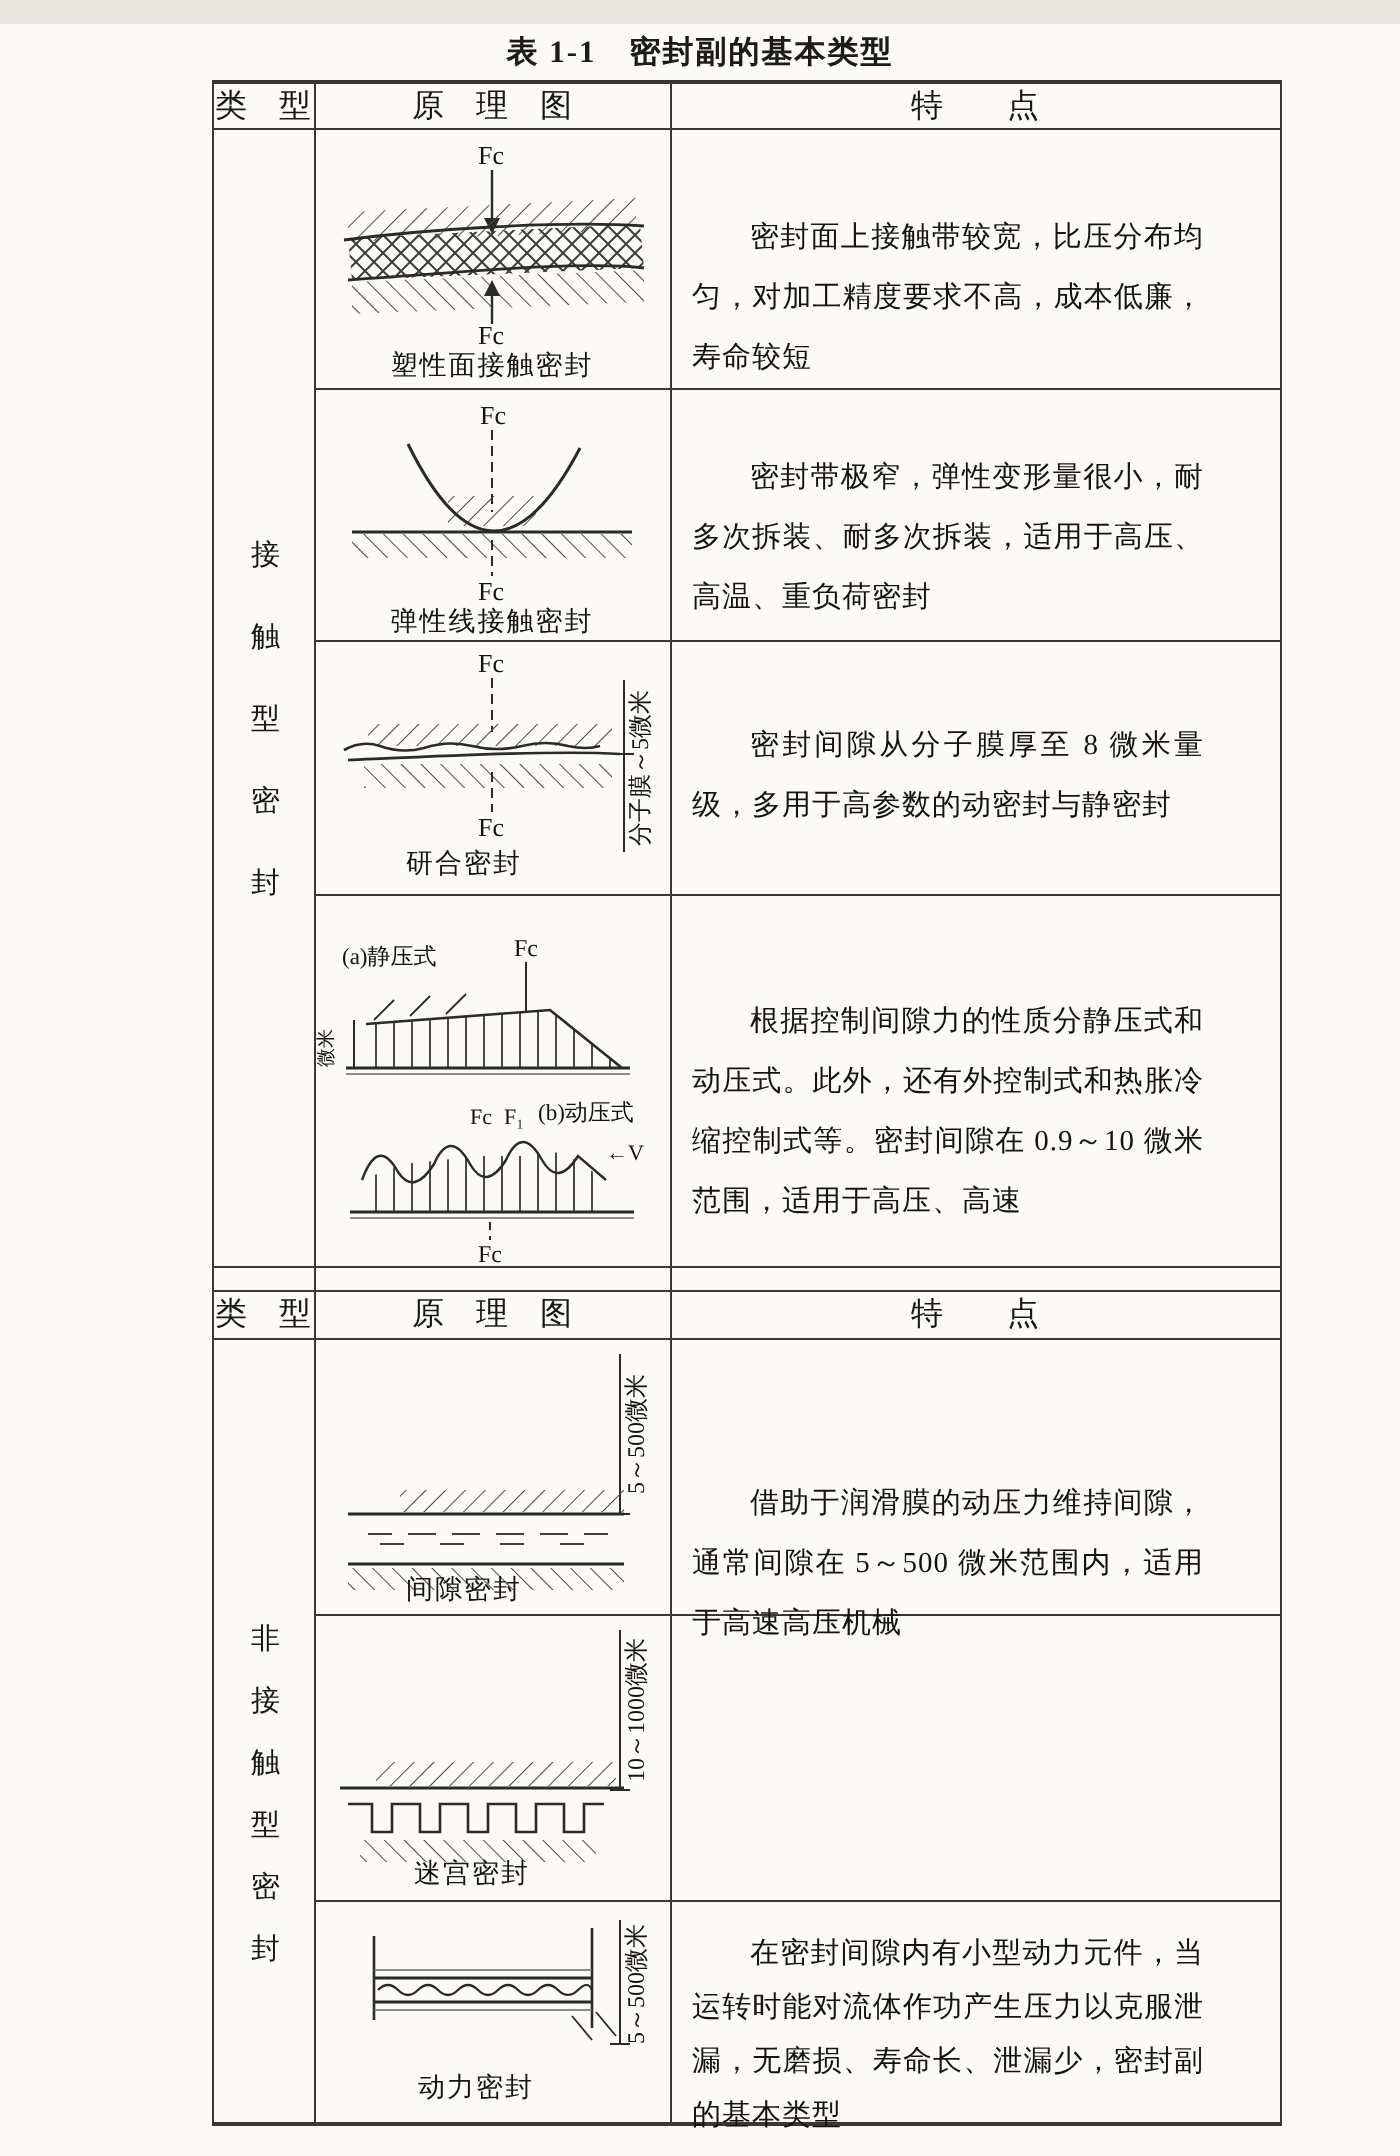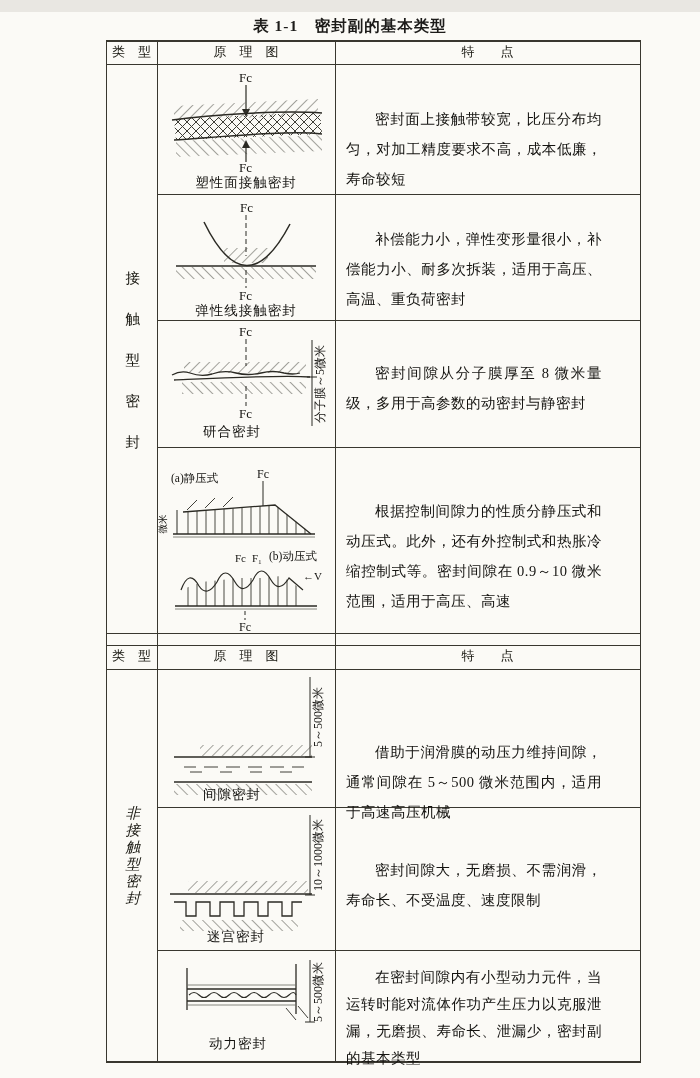--- a/index.html
+++ b/index.html
@@ -9,27 +9,27 @@
     background:#fbfaf6; overflow:hidden;
     font-family:"Liberation Serif","DejaVu Serif",serif; color:#1c1b19;
   }
   .title {
     position:absolute; top:4px; left:0; width:700px; text-align:center;
     font-size:15.5px; font-weight:bold; letter-spacing:1px;
   }
   .vline { position:absolute; width:1px; background:#39372f; }
   .hline { position:absolute; height:1px; background:#39372f; }
   .hline.thick { height:2px; }
-  .hdr { position:absolute; font-size:13px; text-align:center; color:#17160f; }
+  .hdr { position:absolute; font-size:16px; text-align:center; color:#17160f; }
   .vgroup {
     position:absolute; left:123px; width:17px; text-align:right;
     font-size:14.5px; word-break:break-all; color:#17160f;
   }
   .vgroup.contact { line-height:41px; }
-  .vgroup.noncontact { line-height:17px;font-style:italic; }
+  .vgroup.noncontact { line-height:31px; }
   .features {
     position:absolute; left:346px; width:256px; font-size:14.5px;
     line-height:30px; letter-spacing:0.5px; text-align:justify; text-indent:2em;
     color:#141310;
   }
   .features.tight { line-height:27px; }
   svg.diag { position:absolute; overflow:visible; }
   svg text { font-family:"Liberation Serif","DejaVu Serif",serif; fill:#141310; }
   .stroke { stroke:#2b2a24; fill:none; }
 </style>
@@ -105,21 +105,21 @@
     <text x="80" y="16" font-size="13">Fc</text>
     <line class="stroke" x1="86" y1="19" x2="86" y2="60" stroke-width="1" stroke-dasharray="5 3"></line>
     <rect x="64" y="52" width="44" height="15" fill="url(#hL)"></rect>
     <path class="stroke" d="M44,26 Q86,112 130,28" stroke-width="1.5"></path>
     <line class="stroke" x1="16" y1="70" x2="156" y2="70" stroke-width="1.5"></line>
     <rect x="16" y="71" width="140" height="12" fill="url(#hR)"></rect>
     <line class="stroke" x1="86" y1="74" x2="86" y2="92" stroke-width="1" stroke-dasharray="5 3"></line>
     <text x="79" y="104" font-size="13">Fc</text>
     <text x="86" y="119" font-size="13.5" text-anchor="middle" letter-spacing="1">弹性线接触密封</text>
   </svg>
-  <div class="features" style="top:212px">补偿能力小，弹性变形量很小，补偿能力小、耐多次拆装，适用于高压、高温、重负荷密封</div>
+  <div class="features" style="top:212px">密封带极窄，弹性变形量很小，耐多次拆装、耐多次拆装，适用于高压、高温、重负荷密封</div>
 
   <svg class="diag" style="left:160px;top:310px" width="173" height="123" viewBox="0 0 173 123">
     <text x="79" y="14" font-size="13">Fc</text>
     <line class="stroke" x1="86" y1="17" x2="86" y2="44" stroke-width="1" stroke-dasharray="5 3"></line>
     <rect x="24" y="40" width="122" height="11" fill="url(#hL)"></rect>
     <path class="stroke" d="M12,53 q9,-5 18,-2 q11,4 22,1 q12,-4 24,-1 q12,3 25,0 q12,-3 23,0 q9,2 16,0" stroke-width="1.3"></path>
     <path class="stroke" d="M14,58 C60,56 120,53 150,55" stroke-width="1.3"></path>
     <rect x="22" y="60" width="124" height="12" fill="url(#hR)"></rect>
     <line class="stroke" x1="86" y1="64" x2="86" y2="84" stroke-width="1" stroke-dasharray="5 3"></line>
     <text x="79" y="96" font-size="13">Fc</text>
@@ -181,21 +181,20 @@
   <svg class="diag" style="left:160px;top:797px" width="173" height="140" viewBox="0 0 173 140">
     <line class="stroke" x1="150" y1="6" x2="150" y2="86" stroke-width="1"></line>
     <line class="stroke" x1="145" y1="86" x2="155" y2="86" stroke-width="1"></line>
     <text x="162" y="46" font-size="12" text-anchor="middle" transform="rotate(-90 162 46)">10～1000微米</text>
     <rect x="28" y="72" width="120" height="12" fill="url(#hL)"></rect>
     <line class="stroke" x1="10" y1="85" x2="152" y2="85" stroke-width="1.5"></line>
     <path class="stroke" d="M14,93 h12 v14 h10 v-14 h14 v14 h10 v-14 h14 v14 h10 v-14 h14 v14 h10 v-14 h14 v14 h10 v-14 h10" stroke-width="1.3"></path>
     <rect x="20" y="111" width="118" height="11" fill="url(#hR)"></rect>
     <text x="76" y="132" font-size="13.5" text-anchor="middle" letter-spacing="1">迷宫密封</text>
   </svg>
-  <div class="features" style="top:843px">密封间隙大，无磨损、不需润滑，寿命长、不受温度、速度限制</div>
 
   <svg class="diag" style="left:160px;top:940px" width="173" height="110" viewBox="0 0 173 110">
     <line class="stroke" x1="150" y1="8" x2="150" y2="70" stroke-width="1"></line>
     <line class="stroke" x1="145" y1="70" x2="155" y2="70" stroke-width="1"></line>
     <text x="162" y="40" font-size="12" text-anchor="middle" transform="rotate(-90 162 40)">5～500微米</text>
     <line class="stroke" x1="27" y1="16" x2="27" y2="58" stroke-width="1.3"></line>
     <line class="stroke" x1="136" y1="12" x2="136" y2="62" stroke-width="1.3"></line>
     <line x1="27" y1="33" x2="136" y2="33" stroke="#6b6a62" stroke-width="0.8"></line>
     <line class="stroke" x1="27" y1="37" x2="136" y2="37" stroke-width="1.4"></line>
     <path class="stroke" d="M29,43 q5,-5 10,0 t10,0 t10,0 t10,0 t10,0 t10,0 t10,0 t10,0 t10,0 t10,0 t7,0" stroke-width="1.1"></path>

